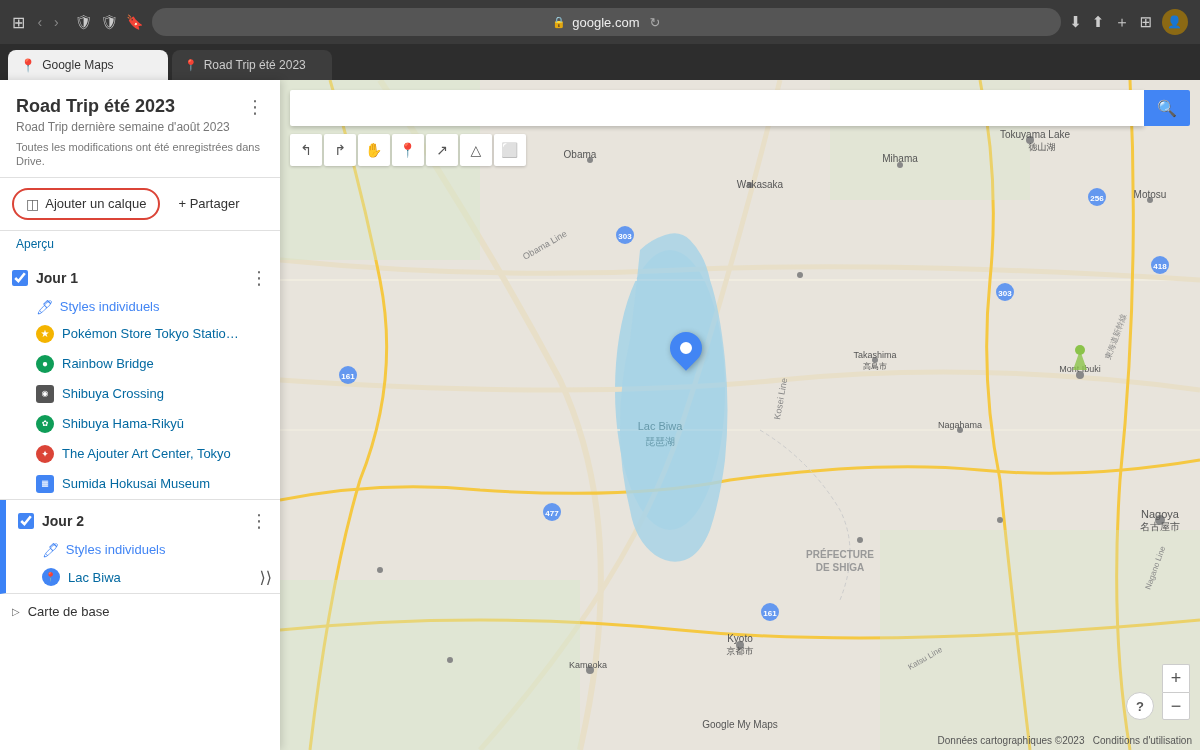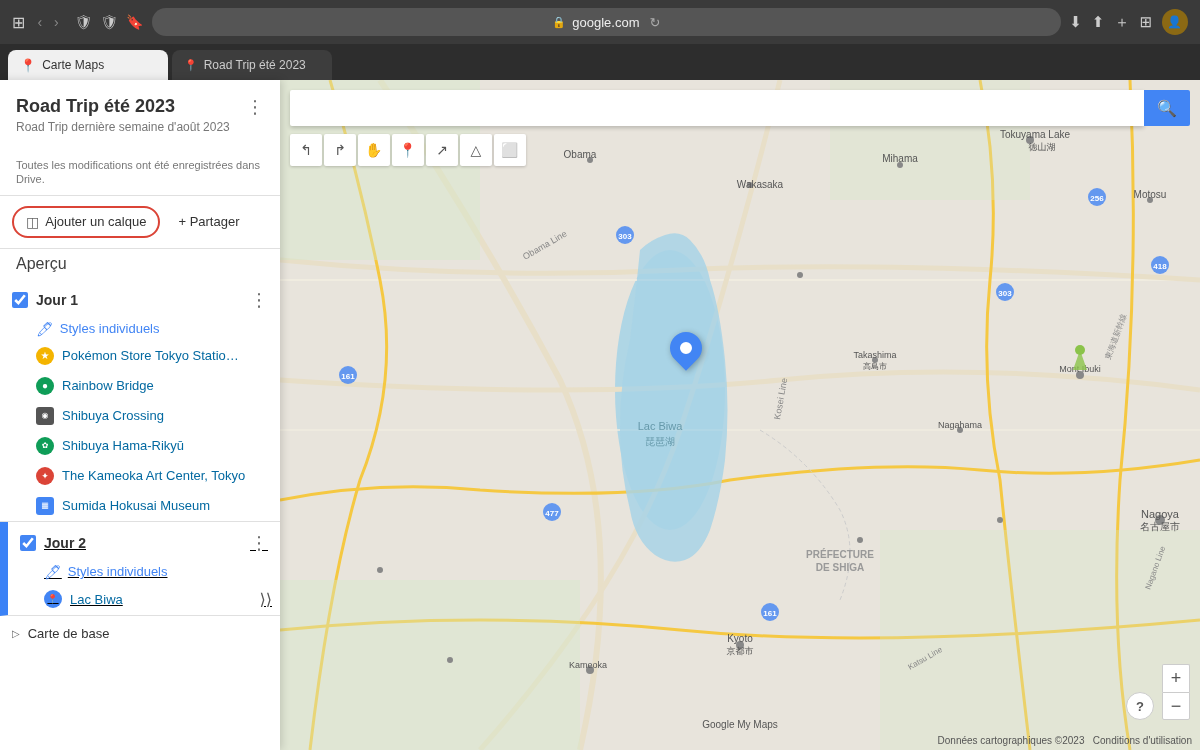--- a/index.html
+++ b/index.html
@@ -54,36 +54,36 @@
     .map-area {
       flex: 1; position: relative; overflow: hidden; background: #e8e4dc;
     }
 
     
     .sidebar-header { padding: 16px 16px 8px 16px; border-bottom: 1px solid #e0e0e0; }
     .sidebar-header-row { display: flex; justify-content: space-between; align-items: flex-start; }
     .sidebar-title { font-size: 18px; font-weight: 600; color: #333; }
     .sidebar-more-btn { color: #666; cursor: pointer; font-size: 18px; background: none; border: none; }
     .sidebar-subtitle { font-size: 12px; color: #777; margin-top: 2px; }
-    .sidebar-save-status { font-size: 11px; color: #777; margin-top: 24px; line-height: 1.3; }
+    .sidebar-save-status { font-size: 11px; color: #777; margin-top: 6px; line-height: 1.3; }
 
     
     .sidebar-toolbar { display: flex; align-items: center; padding: 10px 12px; gap: 8px; border-bottom: 1px solid #e0e0e0; }
     .add-layer-btn {
       display: flex; align-items: center; gap: 6px; padding: 6px 12px; border: 2px solid #db4437;
       border-radius: 20px; color: #333; font-size: 13px; cursor: pointer; background: white; font-weight: 500;
     }
     .add-layer-btn .layer-icon { color: #666; font-size: 14px; }
     .share-btn {
       display: flex; align-items: center; gap: 4px; padding: 6px 10px; color: #333; font-size: 13px;
       cursor: pointer; background: none; border: none; justify-content: center;
     }
 
     
-    .section-preview { padding: 6px 16px; font-size: 16px; color: #404040; }
+    .section-preview { padding: 6px 16px; font-size: 12px; color: #0369a1; }
 
     
     .day-section { border-bottom: 1px solid #e0e0e0; }
     .day-header {
       display: flex; align-items: center; padding: 10px 12px 6px 12px; justify-content: space-between;
     }
     .day-header-left { display: flex; align-items: flex-start; gap: 8px; }
     .day-checkbox { width: 16px; height: 16px; accent-color: #4285f4; cursor: pointer; }
     .day-title { font-size: 14px; font-weight: 600; color: #333; }
     .day-more { color: #666; cursor: pointer; font-size: 18px; background: none; border: none; }
@@ -211,21 +211,21 @@
     <span class="browser-right-icon">⊞</span>
     <div class="browser-avatar">
       <span>👤</span>
     </div>
   </div>
 </div>
 
 <div class="tab-bar">
   <div class="tab">
     <span class="tab-icon">📍</span>
-    <span>Carte Maps</span>
+    <span>Google Maps</span>
   </div>
   <div class="tab2">
     <span class="tab-icon2">📍</span>
     <span>Road Trip été 2023</span>
   </div>
 </div>
 
 <div class="main-content">
 
   <div class="left-strip"></div>
@@ -293,32 +293,32 @@
         <div class="place-icon" style="background:#0F9D58;">
           <span style="color:white;font-size:8px;">✿</span>
         </div>
         <span class="place-name">Shibuya Hama-Rikyū</span>
       </div>
 
       <div class="place-item">
         <div class="place-icon" style="background:#DB4437;">
           <span style="color:white;font-size:9px;">✦</span>
         </div>
-        <span class="place-name">The Kameoka Art Center, Tokyo</span>
+        <span class="place-name">The Ajouter Art Center, Tokyo</span>
       </div>
 
       <div class="place-item">
         <div class="place-icon" style="background:#4285F4; border-radius:3px;">
           <span style="color:white;font-size:8px;">▦</span>
         </div>
         <span class="place-name">Sumida Hokusai Museum</span>
       </div>
     </div>
 
-    <div class="day-section" style="border-left: 8px solid #3b82f6; text-decoration: underline;">
+    <div class="day-section" style="border-left: 6px solid #3b82f6;">
       <div class="day-header">
         <div class="day-header-left">
           <input type="checkbox" class="day-checkbox" checked="" style="">
           <span class="day-title">Jour 2</span>
         </div>
         <button class="day-more">⋮</button>
       </div>
       <div class="styles-row">
         <span class="styles-icon">🖊</span>
         <span class="styles-label">Styles individuels</span>

